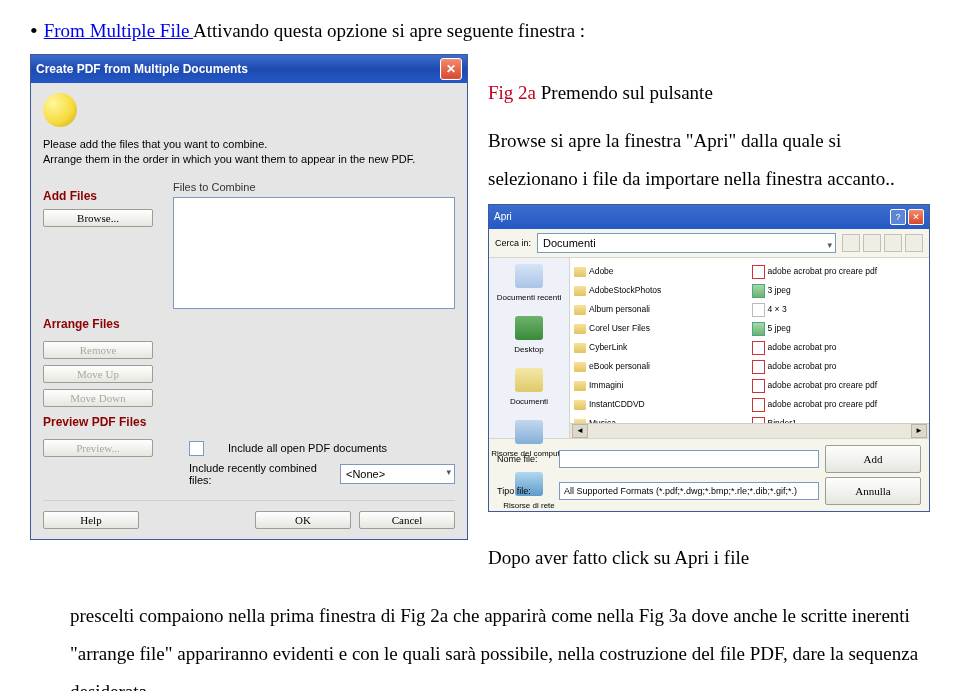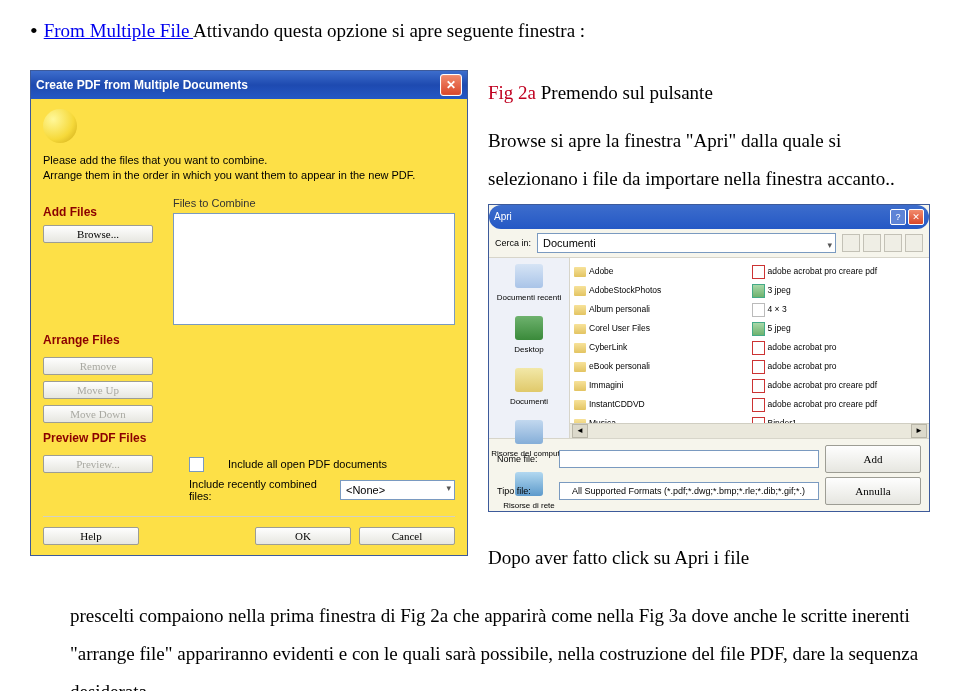--- a/index.html
+++ b/index.html
@@ -6,21 +6,21 @@
 .bullet { display:flex; gap:6px; margin-bottom:12px; }
 .bullet-dot { font-size:22px; line-height:1; }
 .intro-line { font-size:19px; }
 .link-blue { color:#0000ee; text-decoration:underline; }
 .layout { display:flex; gap:20px; align-items:flex-start; }
 .right-text { font-size:19px; line-height:2.0; padding-top:20px; flex:1; }
 .right-text .para2 { margin-top:10px; }
 .after-text { font-size:19px; line-height:2.0; padding-left:40px; margin-top:20px; }
 
 
-.win { font-family:Tahoma,Arial,sans-serif; font-size:11px; width:466px; border:1px solid #3d5a9a; background:#fde047;margin-top:16px; }
+.win { font-family:Tahoma,Arial,sans-serif; font-size:11px; width:466px; border:1px solid #3d5a9a; background:#e5e5e5; }
 .titlebar { background:linear-gradient(#3d6dcc,#1e4ab0 50%,#2458c5); color:#fff; display:flex; align-items:center; padding:3px 5px; height:22px; }
 .titlebar .title { flex:1; font-weight:bold; font-size:12px; }
 .close-btn { width:20px; height:20px; background:linear-gradient(#f28b6d,#d9472a); border:1px solid #fff; border-radius:3px; color:#fff; font-weight:bold; display:flex; align-items:center; justify-content:center; font-size:12px; box-shadow:inset 0 0 1px rgba(255,255,255,.7); }
 .body { padding:10px 12px; }
 .intro { display:flex; gap:10px; align-items:flex-start; margin-bottom:14px;flex-direction:column; }
 .bulb { width:34px; height:34px; background:radial-gradient(circle at 30% 30%,#fff89a,#f6d93a 60%,#c9a414); border-radius:50%; flex-shrink:0; }
 .section-label { color:#8b0000; font-weight:bold; margin:8px 0 6px; font-size:12px; }
 .two-col { display:flex; gap:20px; }
 .btn { background:linear-gradient(#fefefe,#e6e6e0); border:1px solid #9d9d94; border-radius:2px; padding:2px 12px; font-family:Tahoma; font-size:11px; color:#000; min-width:70px; text-align:center; }
 .btn.disabled { color:#a9a9a2; }
@@ -32,21 +32,21 @@
 .chk { width:13px; height:13px; border:1px solid #7a9ac0; background:#fff; }
 .combined-row { display:flex; align-items:center; gap:8px; }
 .dropdown { border:1px solid #7a9ac0; background:#fff; min-width:90px; height:18px; display:flex; align-items:center; padding:0 18px 0 5px; position:relative; font-size:11px; }
 .dropdown::after { content:"▾"; position:absolute; right:3px; top:2px; font-size:9px; color:#555; }
 .bottom-bar { display:flex; justify-content:space-between; align-items:center; border-top:1px solid #d2d0c6; margin-top:14px; padding-top:10px; }
 .bottom-bar .right { display:flex; gap:8px; }
 .col-label { color:#333; }
 
 
 .apri-win { font-family:Tahoma,Arial,sans-serif; font-size:9px; width:440px; border:1px solid #3d5a9a; background:#f6f5ec; margin-top:6px; }
-.apri-title { background:linear-gradient(#3d6dcc,#2458c5); color:#fff; padding:2px 5px; font-size:10px; display:flex; justify-content:space-between; align-items:center;border-radius:12px; }
+.apri-title { background:linear-gradient(#3d6dcc,#2458c5); color:#fff; padding:2px 5px; font-size:10px; display:flex; justify-content:space-between; align-items:center; }
 .apri-title .controls { display:flex; gap:2px; }
 .apri-title .c { width:14px; height:14px; background:#5e84d6; border:1px solid #fff; border-radius:2px; font-size:9px; color:#fff; display:flex; align-items:center; justify-content:center; }
 .apri-title .cx { background:linear-gradient(#f28b6d,#d9472a); }
 .apri-top { display:flex; align-items:center; gap:6px; padding:4px 6px; border-bottom:1px solid #d7d5ca; }
 .apri-top .dd { flex:1; }
 .apri-top .icons { display:flex; gap:3px; }
 .apri-top .ticon { width:16px; height:16px; border:1px solid #c3c1b6; background:#efeee5; }
 .apri-body { display:flex; height:180px; }
 .sidebar { width:80px; background:#eef1f8; border-right:1px solid #d7d5ca; display:flex; flex-direction:column; align-items:center; padding:6px 0; gap:10px; }
 .side-item { display:flex; flex-direction:column; align-items:center; gap:2px; font-size:8px; text-align:center; }
@@ -59,21 +59,21 @@
 .file-area { flex:1; background:#fff; display:flex; padding:4px; gap:4px; overflow:hidden; }
 .filecol { width:50%; display:flex; flex-direction:column; gap:0px; }
 .fitem { display:flex; align-items:center; gap:3px; font-size:8.5px; white-space:nowrap; padding:1px 0;}
 .ficon-folder { width:12px; height:10px; background:linear-gradient(#f7e29a,#e3c462); border-radius:1px; flex-shrink:0;}
 .ficon-file { width:11px; height:12px; background:#fff; border:1px solid #bbb; flex-shrink:0; position:relative;}
 .ficon-file.pdf { border-color:#c33; }
 .ficon-file.img { background:linear-gradient(#a8d8a8,#6eb26e); border-color:#4a8; }
 .apri-bot { padding:6px 8px; display:flex; flex-direction:column; gap:4px; border-top:1px solid #d7d5ca;}
 .apri-row { display:flex; align-items:center; gap:6px; }
 .apri-row label { width:56px; font-size:9px;}
-.apri-row .field { flex:1; border:1px solid #7a9ac0; background:#fff; height:16px; font-size:9px; padding:0 12px; display:flex; align-items:center;}
+.apri-row .field { flex:1; border:1px solid #7a9ac0; background:#fff; height:16px; font-size:9px; padding:0 4px; display:flex; align-items:center;}
 .apri-row .bt { width:50px; }
 .scroll-h { height:14px; background:#eae8dc; border-top:1px solid #d0cec2; display:flex; align-items:center; justify-content:space-between; padding:0 2px;}
 .scroll-h .ar { width:14px; height:12px; background:#dcd9cb; border:1px solid #b9b6a8; font-size:8px; display:flex; align-items:center; justify-content:center;}
 </style>
 </head>
 <body>
 
 <div class="bullet">
   <span class="bullet-dot">•</span>
   <span class="intro-line">

